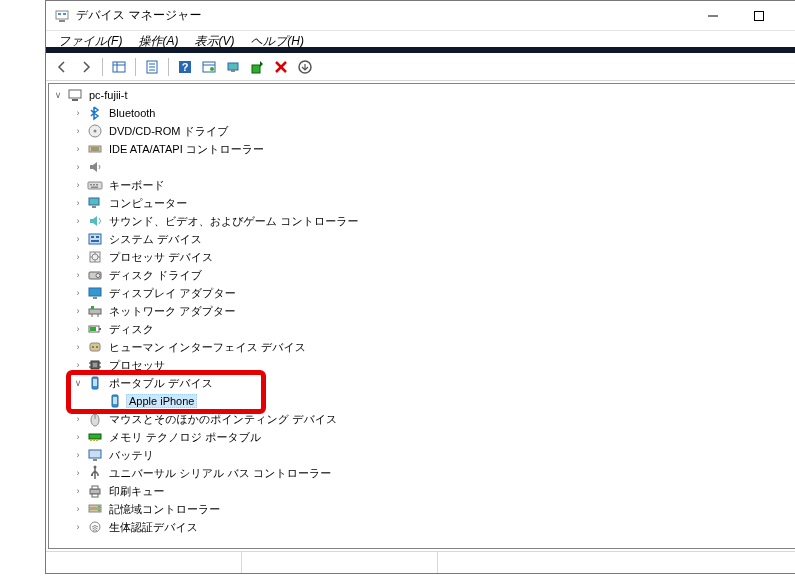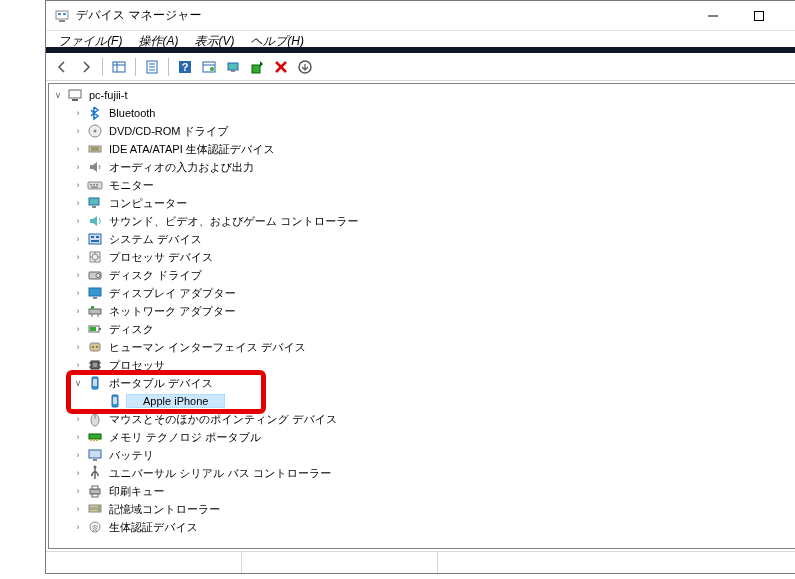--- a/index.html
+++ b/index.html
@@ -107,21 +107,21 @@
       justify-content: center;
       flex-shrink: 0;
     }
     .node-label {
       padding: 1px 3px;
       font-size: 11px;
     }
     .node-label.selected {
       background: #cce8ff;
       border: 1px dotted #99d1ff;
-      padding: 0 16px;
+      padding: 0 2px;
     }
     .children { padding-left: 20px; }
     .highlight-box {
       position: absolute;
       border: 5px solid #e40000;
       border-radius: 6px;
       pointer-events: none;
       z-index: 10;
     }
     .statusbar {
@@ -284,48 +284,47 @@
           <div style="position: relative;">
             <div class="tree-node">
               <span class="expander">›</span>
               <span class="node-icon">
                 <svg width="16" height="16" viewBox="0 0 16 16">
                   <rect x="2" y="5" width="12" height="6" fill="#d8c78a" stroke="#888"></rect>
                   <line x1="4" y1="7" x2="12" y2="7" stroke="#666"></line>
                   <line x1="4" y1="9" x2="12" y2="9" stroke="#666"></line>
                 </svg>
               </span>
-              <span class="node-label">IDE ATA/ATAPI 生体認証デバイス</span>
+              <span class="node-label">IDE ATA/ATAPI コントローラー</span>
             </div>
           </div>
           <div style="position: relative;">
             <div class="tree-node">
               <span class="expander">›</span>
               <span class="node-icon">
                 <svg width="16" height="16" viewBox="0 0 16 16">
                   <path d="M3 6 L6 6 L10 3 L10 13 L6 10 L3 10 Z" fill="#888"></path>
                   <path d="M12 6 Q14 8 12 10" fill="none" stroke="#888"></path>
                 </svg>
               </span>
-              <span class="node-label">オーディオの入力および出力</span>
             </div>
           </div>
           <div style="position: relative;">
             <div class="tree-node">
               <span class="expander">›</span>
               <span class="node-icon">
                 <svg width="16" height="16" viewBox="0 0 16 16">
                   <rect x="1" y="5" width="14" height="7" rx="1" fill="#ddd" stroke="#888"></rect>
                   <rect x="3" y="7" width="2" height="1.5" fill="#888"></rect>
                   <rect x="6" y="7" width="2" height="1.5" fill="#888"></rect>
                   <rect x="9" y="7" width="2" height="1.5" fill="#888"></rect>
                   <rect x="4" y="9.5" width="7" height="1.5" fill="#888"></rect>
                 </svg>
               </span>
-              <span class="node-label">モニター</span>
+              <span class="node-label">キーボード</span>
             </div>
           </div>
           <div style="position: relative;">
             <div class="tree-node">
               <span class="expander">›</span>
               <span class="node-icon">
                 <svg width="16" height="16" viewBox="0 0 16 16">
                   <rect x="2" y="3" width="10" height="7" fill="#5bb" stroke="#2867b2"></rect>
                   <rect x="5" y="11" width="4" height="2" fill="#888"></rect>
                 </svg>

